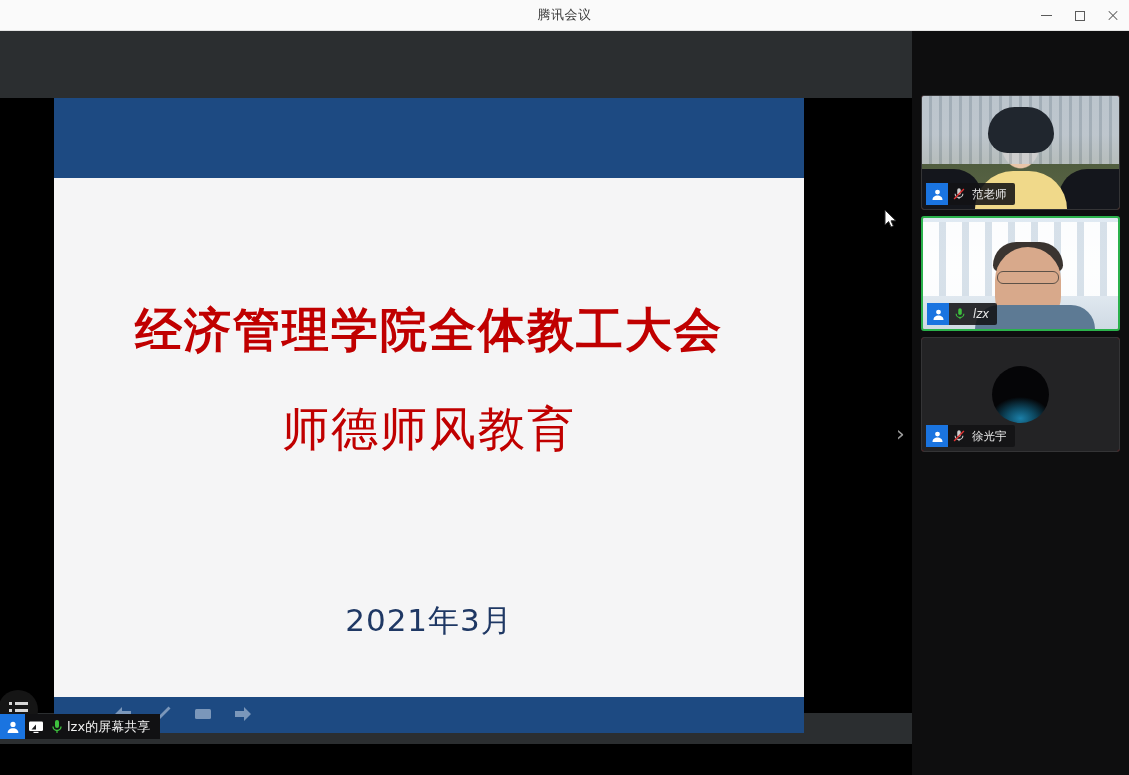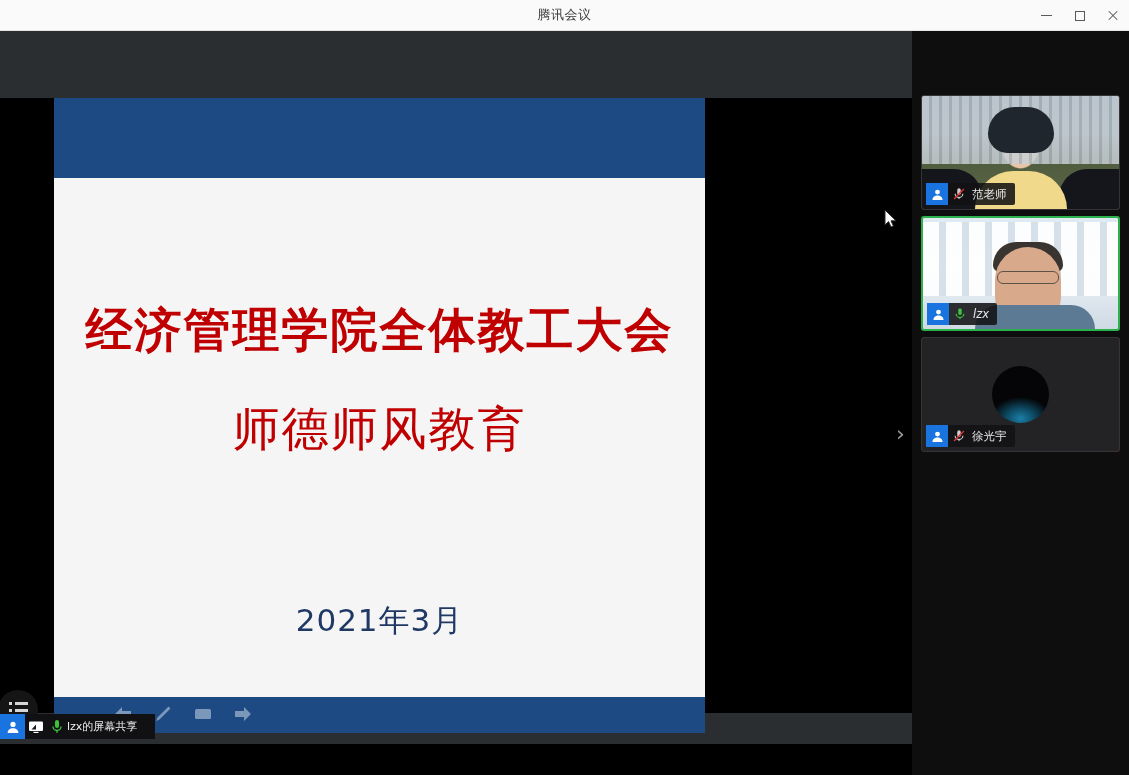--- a/index.html
+++ b/index.html
@@ -40,21 +40,21 @@
   .stage {
     position:absolute; left:0; top:31px; width:912px; height:713px;
     background:#000; overflow:hidden;
   }
   .stage-top-band {
     position:absolute; left:0; top:0; width:912px; height:67px; background:#2b2e30;
   }
 
   
   .slide {
-    position:absolute; left:54px; top:67px; width:651px; height:635px;
+    position:absolute; left:54px; top:67px; width:750px; height:635px;
     background:#f5f5f6;
   }
   .slide-band-top {
     position:absolute; left:0; top:0; width:100%; height:80px; background:#1d4a82;
   }
   .slide-band-bottom {
     position:absolute; left:0; bottom:0; width:100%; height:36px; background:#1d4a82;
   }
   .slide-body {
     position:absolute; left:0; top:80px; width:100%; height:519px;
@@ -226,21 +226,21 @@
   
   .share-status {
     position:absolute; left:0; bottom:5px; height:25px;
     display:flex; align-items:center;
     background:#111113; z-index:10;
   }
   .share-status .badge { width:25px; height:25px; }
   .share-status .scr { width:22px; height:25px; display:flex; align-items:center; justify-content:center; }
   .share-status .mic { width:20px; height:25px; }
   .share-status .label {
-    font-size:11px; color:#f0f0f0; padding-right:18px; white-space:nowrap;
+    font-size:13px; color:#f0f0f0; padding-right:10px; white-space:nowrap;
     font-family:"DejaVu Sans","Liberation Sans",sans-serif;
   }
   .bottom-strip {
     position:absolute; left:0; bottom:0; width:912px; height:31px; background:#2b2e30;
   }
 </style>
 </head>
 <body>
 
 <div id="app">

